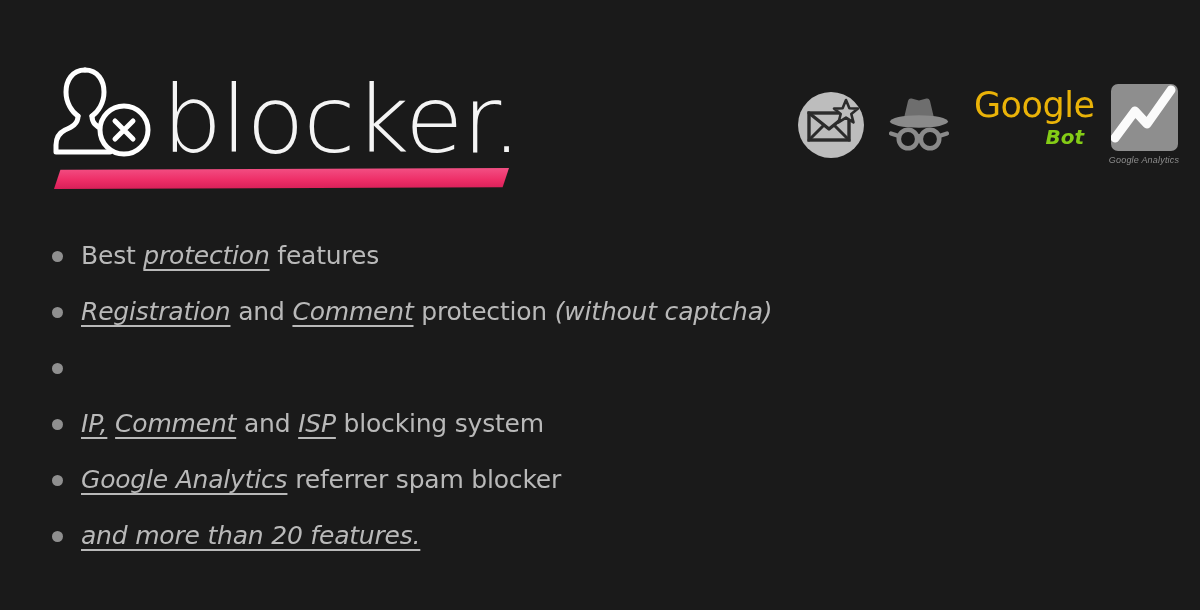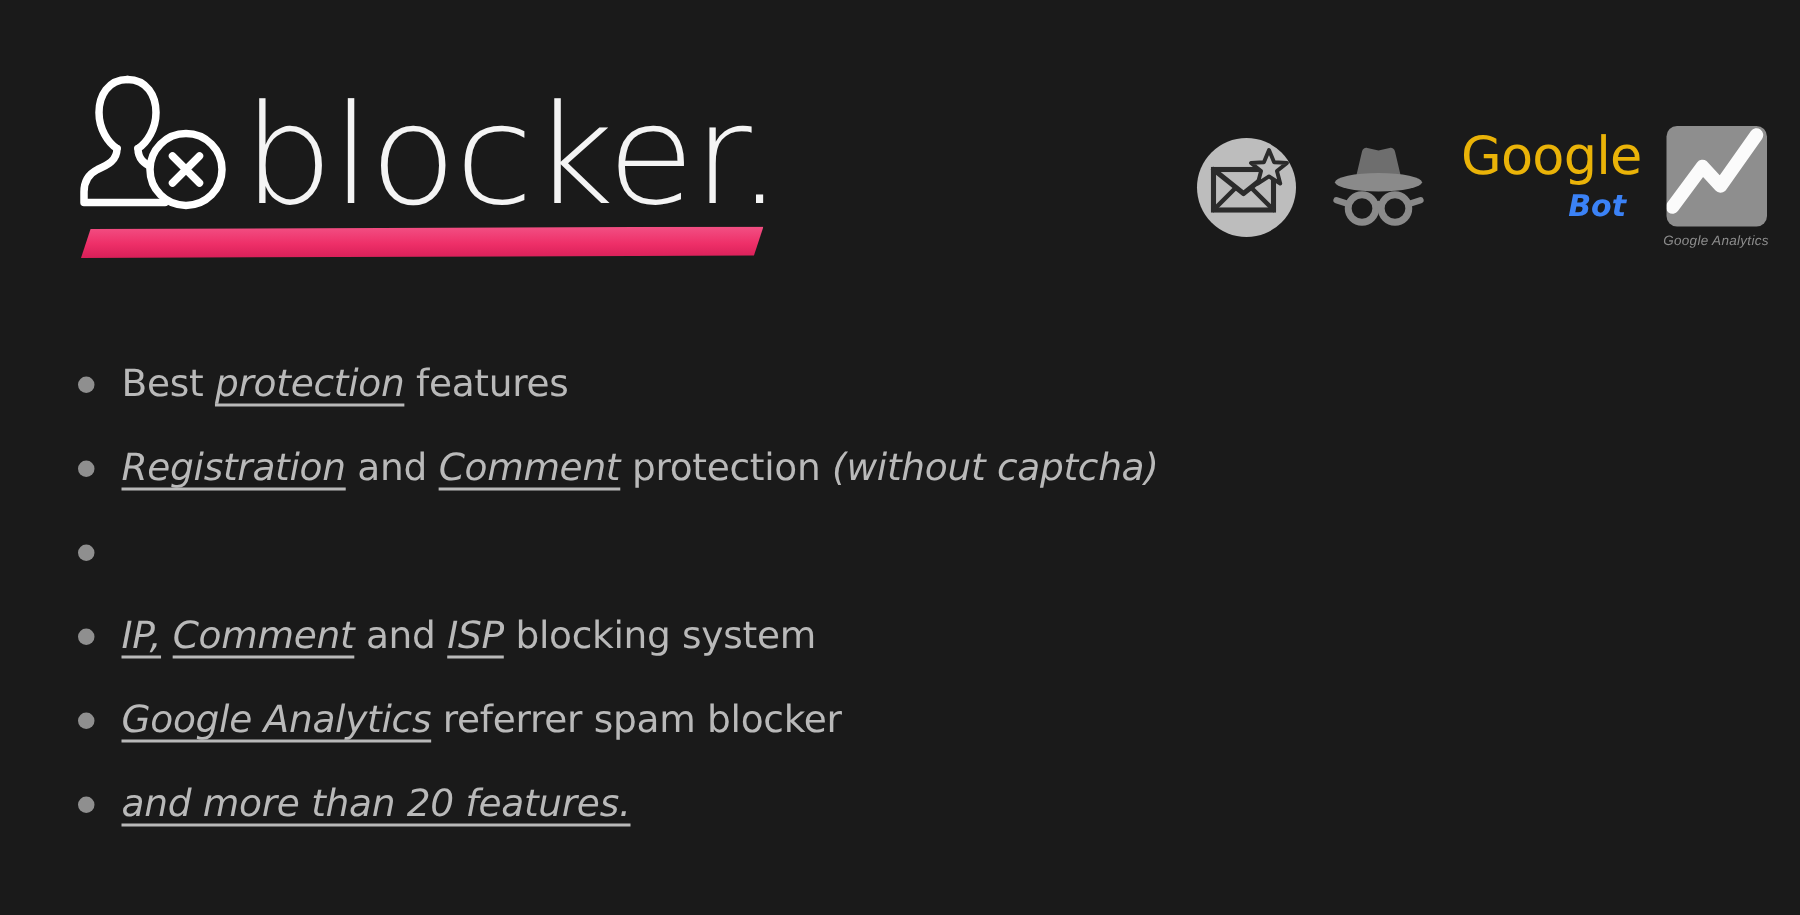--- a/index.html
+++ b/index.html
@@ -29,21 +29,21 @@
     left: 0;
     top: 0;
     width: 1200px;
     height: 200px;
   }
 
   
   .logo-block {
     position: absolute;
     left: 52px;
-    top: 38px;
+    top: 55px;
     width: 470px;
     height: 135px;
   }
   .logo-row {
     display: flex;
     align-items: flex-end;
     height: 105px;
   }
   .logo-mark {
     width: 104px;
@@ -108,21 +108,21 @@
   .googlebot-main {
     color: #eab308;
     font-size: 35px;
     line-height: 1;
     font-weight: 400;
     font-family: "DejaVu Sans", sans-serif;
     letter-spacing: -0.5px;
     text-align: center;
   }
   .googlebot-sub {
-    color: #3b82f6;
+    color: #84cc16;
     font-size: 20px;
     line-height: 1;
     font-style: italic;
     font-weight: 700;
     margin-top: 4px;
     padding-right: 6px;
     text-align: right;
     font-family: "DejaVu Sans", sans-serif;
   }
   .icon-ga {

